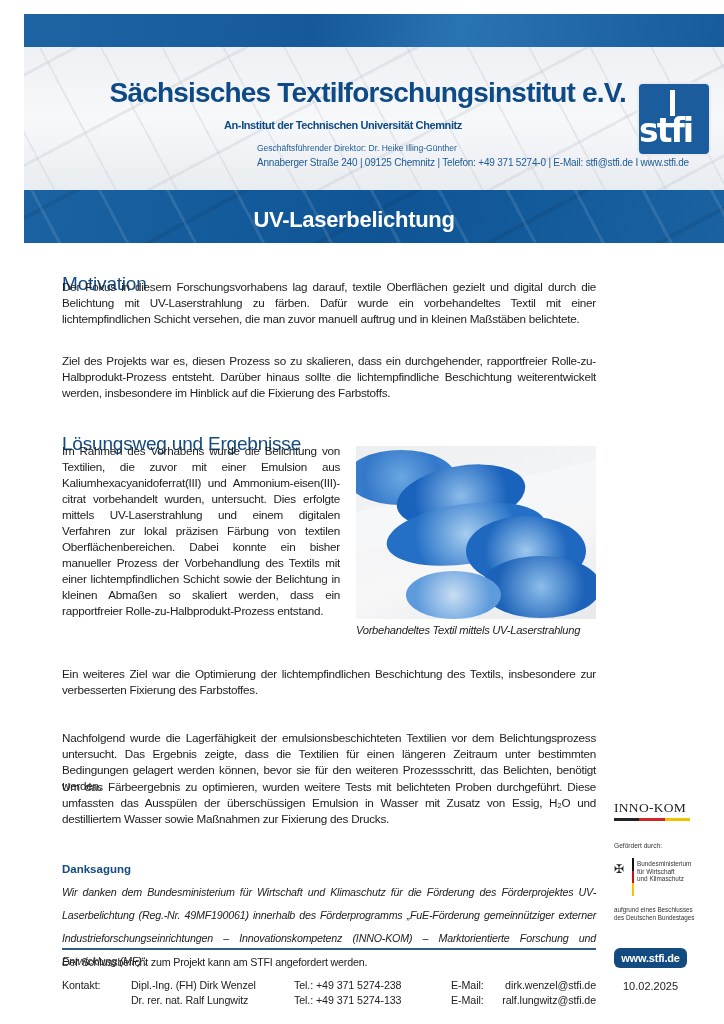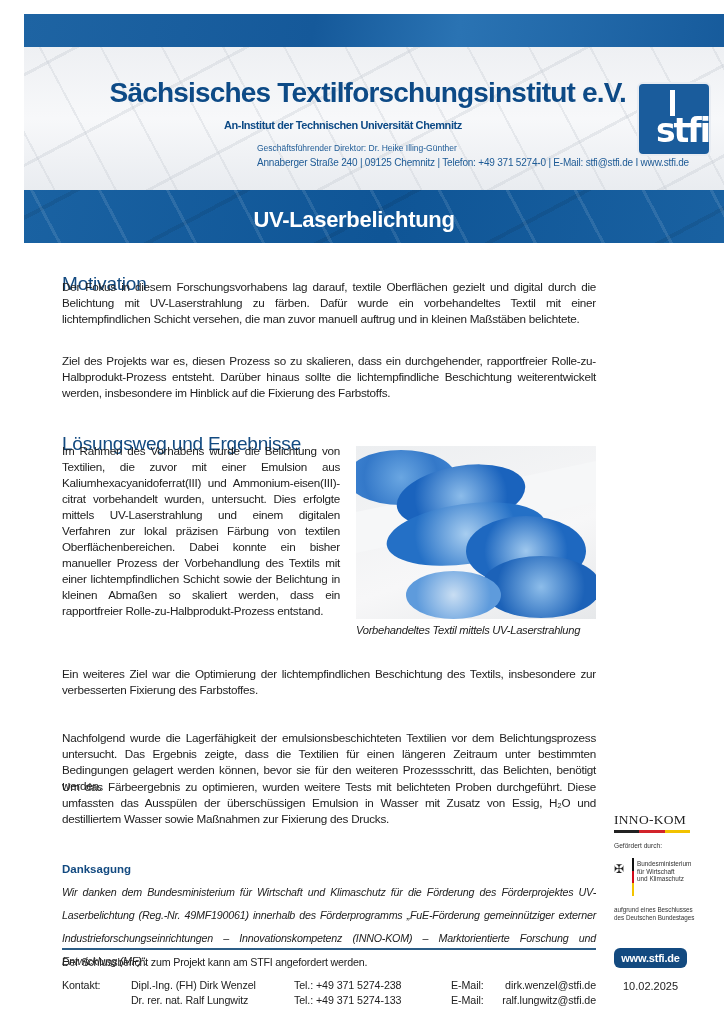--- a/index.html
+++ b/index.html
@@ -23,42 +23,42 @@
 
     .org-title { position: absolute; left: 62px; top: 63px; width: 540px; text-align: right;
       font-size: 28px; font-weight: bold; color: #0d4a86; letter-spacing: -0.8px; white-space: nowrap; }
     .org-subtitle { position: absolute; left: 200px; top: 105px; width: 402px; text-align: left;
       font-size: 11px; font-weight: bold; color: #0d4a86; letter-spacing: -0.4px; white-space: nowrap; }
     .org-director { position: absolute; left: 233px; top: 129px; font-size: 8.5px; color: #1d5a95; white-space: nowrap; }
     .org-address { position: absolute; left: 233px; top: 143px; width: 363px; font-size: 10px; color: #1d5a95; white-space: nowrap; letter-spacing: -0.2px; }
 
     .logo { position: absolute; left: 613px; top: 68px; width: 74px; height: 74px; background: #1a5c9c;
       border-radius: 6px; border: 2px solid #e8ecf2; }
-    .logo-text { position: absolute; left: 0; bottom: 4px; width: 100%; text-align: right;
+    .logo-text { position: absolute; left: 0; bottom: 4px; width: 100%; text-align: left;
       color: #fff; font-weight: bold; font-size: 33px; letter-spacing: -2px; font-family: "DejaVu Sans", sans-serif; }
     .logo-bar { position: absolute; left: 31px; top: 6px; width: 5px; height: 26px; background: #fff; }
 
     .doc-title { position: absolute; left: 0; top: 193px; width: 660px; text-align: center;
       font-size: 22px; font-weight: bold; color: #ffffff; letter-spacing: -0.3px; }
 
     
     .h2 { position: absolute; left: 62px; font-size: 19px; font-weight: normal; color: #134a80; letter-spacing: -0.2px; margin-top: 17px; }
     .para { position: absolute; left: 62px; width: 534px; font-size: 11.7px; line-height: 16px; color: #222;
       text-align: justify; letter-spacing: -0.25px; }
     .para-narrow { width: 278px; }
 
     .figure { position: absolute; left: 356px; top: 446px; width: 240px; height: 173px; overflow: hidden;
       background: linear-gradient(160deg, #eceef0 0%, #f7f7f8 60%, #e6e8ea 100%); }
     .fig-caption { position: absolute; left: 356px; top: 624px; font-size: 11.2px; font-style: italic; color: #222; letter-spacing: -0.3px; }
 
     .blob { position: absolute; border-radius: 50%; }
     .sheet { position: absolute; background: #f6f7f8; }
 
     
-    .inno { position: absolute; left: 614px; top: 800px; width: 76px; margin-top: 12px; }
+    .inno { position: absolute; left: 614px; top: 800px; width: 76px; }
     .inno-text { font-family: "Liberation Serif", serif; font-size: 13.5px; color: #222; letter-spacing: 0.3px; }
     .inno-stripe { display: flex; height: 3px; margin-top: 2px; }
     .inno-stripe span { flex: 1; }
     .funded { position: absolute; left: 614px; top: 842px; font-size: 6.6px; color: #333; }
     .bmwk { position: absolute; left: 614px; top: 858px; width: 80px; height: 60px; }
     .eagle { position: absolute; left: 0; top: 4px; width: 14px; height: 14px; font-size: 12px; line-height: 14px; color: #222; }
     .flagbar { position: absolute; left: 18px; top: 0; width: 2px; height: 38px;
       background: linear-gradient(180deg, #111 0 33%, #d10b1a 33% 66%, #f3c400 66% 100%); }
     .bmwk-text { position: absolute; left: 23px; top: 2px; font-size: 6.4px; line-height: 7.6px; color: #333; }
     .decision { position: absolute; left: 614px; top: 906px; font-size: 6.3px; line-height: 8px; color: #333; }

